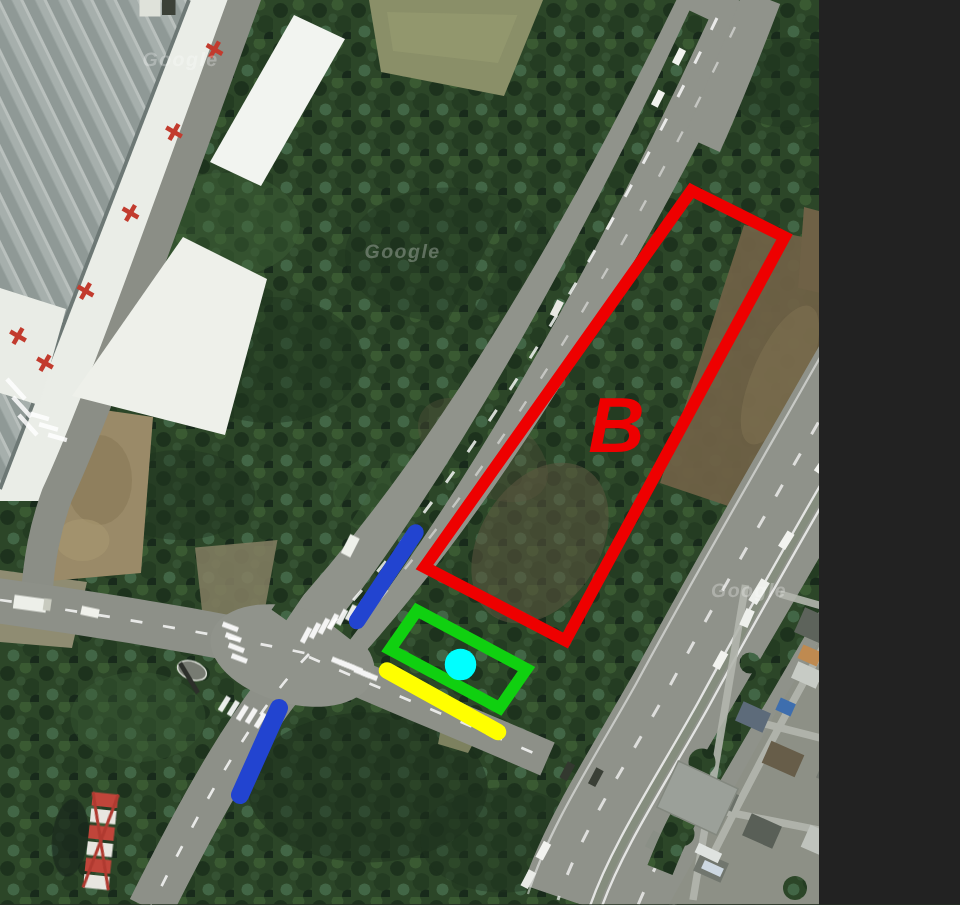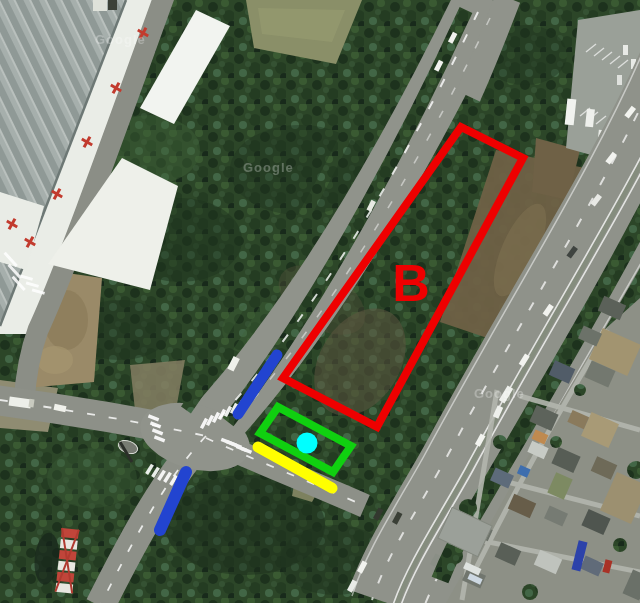--- a/index.html
+++ b/index.html
@@ -1,17 +1,17 @@
 <!DOCTYPE html>
 <html><head>
 <meta charset="utf-8">
 <style>
   html,body{margin:0;padding:0;background:#222;}
-  #stage{position:relative;width:640px;height:603px;overflow:hidden;background:#2c4628;
-         font-family:"Liberation Sans", sans-serif;}
+  #stage{position:relative;width:546px;height:603px;overflow:hidden;background:#2c4628;
+         font-family:"Liberation Sans", sans-serif;font-style:italic;}
   #stage svg{display:block}
   .wm{font-family:"Liberation Sans", sans-serif;font-weight:bold;font-size:13px;
       fill:#ffffff;opacity:.28;letter-spacing:1px;}
   .blabel{font-family:"Liberation Sans", sans-serif;font-weight:bold;text-anchor:middle;}
 </style>
 </head>
 <body>
 
 <div id="stage">
 <svg width="640" height="603" viewBox="0 0 640 603">

